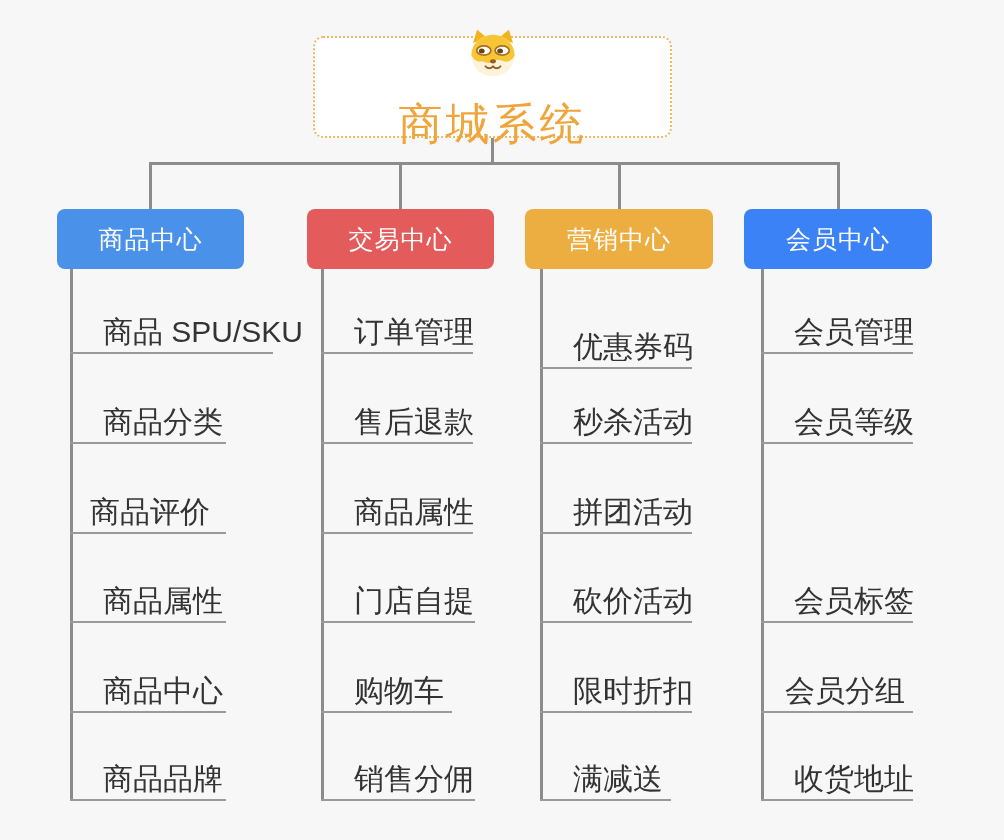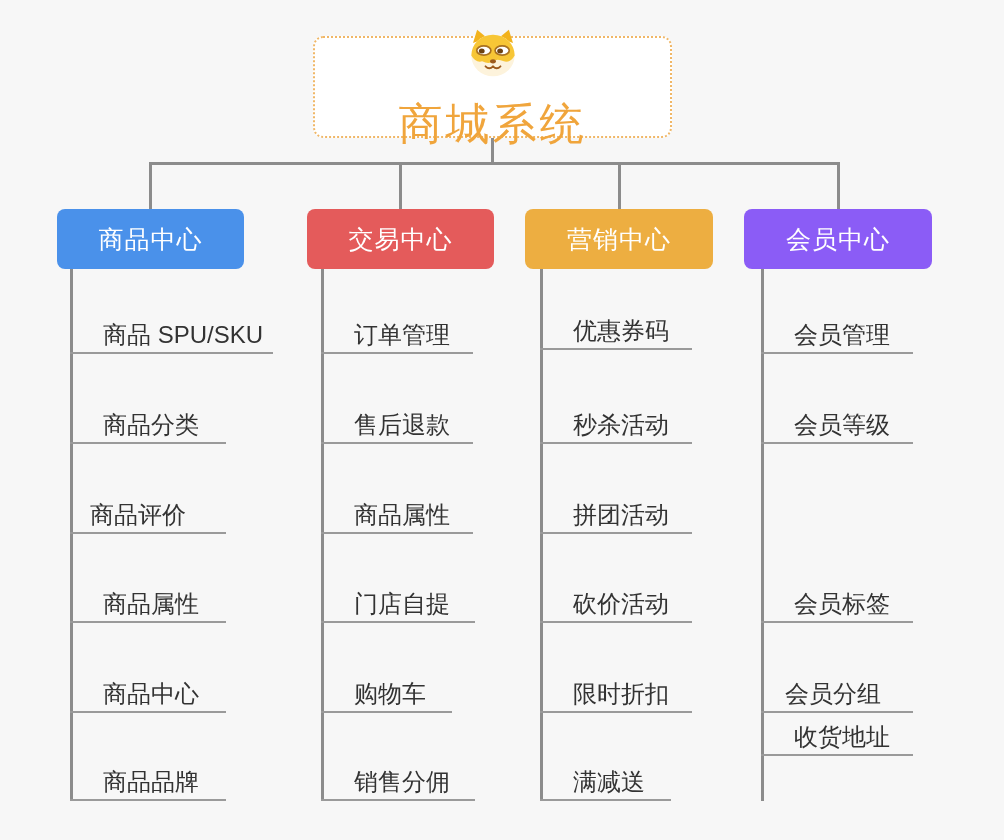--- a/index.html
+++ b/index.html
@@ -11,21 +11,21 @@
   .root{position:absolute;left:313px;top:36px;width:359px;height:102px;box-sizing:border-box;
         background:#ffffff;border:2px dotted #f0b767;border-radius:10px;
         display:flex;align-items:center;justify-content:center;gap:24px;cursor:pointer;flex-direction:column;}
   .root-title{color:#f0a53c;font-size:44px;letter-spacing:3px;line-height:1;white-space:nowrap;}
 
   .branch{position:absolute;top:209px;height:60px;border-radius:8px;color:#ffffff;
           font-size:25px;letter-spacing:1px;display:flex;align-items:center;justify-content:center;
           white-space:nowrap;cursor:pointer;}
 
   .child{position:absolute;height:40px;box-sizing:border-box;border-bottom:2px solid #9a9a9a;
-         color:#333333;font-size:24px;line-height:1;display:flex;align-items:flex-end;
+         color:#333333;font-size:30px;line-height:1;display:flex;align-items:flex-end;
          padding:0 0 5px 33px;white-space:nowrap;cursor:pointer;}
 
   .stem{width:3px;top:269px;height:532px;}
   .drop{width:3px;top:162px;height:47px;}
 </style>
 </head>
 <body>
 
 <div class="canvas">
 
@@ -54,42 +54,42 @@
         <ellipse cx="32" cy="40" rx="3.5" ry="2.5" fill="#9c5a1e"></ellipse>
         <path d="M23,46 q4.5,4.5 9,0 q4.5,4.5 9,0" stroke="#9c5a1e" stroke-width="2.2" fill="none" stroke-linecap="round"></path>
       </svg>
     </span>
     <span class="root-title">商城系统</span>
   </div>
 
   <div class="branch" style="left: 57px; width: 187px; background: rgb(74, 145, 234);">商品中心</div>
   <div class="branch" style="left: 525px; width: 188px; background: rgb(237, 174, 65);">营销中心</div>
   <div class="branch" style="left: 307px; width: 187px; background: rgb(228, 91, 91);">交易中心</div>
-  <div class="branch" style="left: 744px; width: 188px; background: #8b5cf6; text-align: center;">会员中心</div>
+  <div class="branch" style="left: 744px; width: 188px; background: #3b82f6; text-align: center;">会员中心</div>
 
   <div class="child" style="left:70px;top:314px;width:203px;">商品 SPU/SKU</div>
   <div class="child" style="left:70px;top:404px;width:156px;">商品分类</div>
   <div class="child" style="left:70px;top:494px;width:156px;padding-left:20px;">商品评价</div>
   <div class="child" style="left:70px;top:583px;width:156px;">商品属性</div>
   <div class="child" style="left:70px;top:673px;width:156px;">商品中心</div>
   <div class="child" style="left:70px;top:761px;width:156px;">商品品牌</div>
 
   <div class="child" style="left:321px;top:314px;width:152px;">订单管理</div>
   <div class="child" style="left:321px;top:404px;width:152px;">售后退款</div>
   <div class="child" style="left:321px;top:494px;width:152px;">商品属性</div>
   <div class="child" style="left:321px;top:583px;width:154px;">门店自提</div>
   <div class="child" style="left:321px;top:673px;width:131px;">购物车</div>
   <div class="child" style="left:321px;top:761px;width:154px;text-align:right;">销售分佣</div>
 
-  <div class="child" style="left:540px;top:310px;width:152px;">优惠券码</div>
+  <div class="child" style="left:540px;top:329px;width:152px;">优惠券码</div>
   <div class="child" style="left:540px;top:404px;width:152px;">秒杀活动</div>
   <div class="child" style="left:540px;top:494px;width:152px;">拼团活动</div>
   <div class="child" style="left:540px;top:583px;width:152px;">砍价活动</div>
   <div class="child" style="left:540px;top:673px;width:152px;">限时折扣</div>
   <div class="child" style="left:540px;top:761px;width:131px;">满减送</div>
 
   <div class="child" style="left:761px;top:314px;width:152px;">会员管理</div>
   <div class="child" style="left:761px;top:404px;width:152px;">会员等级</div>
   <div class="child" style="left:761px;top:583px;width:152px;">会员标签</div>
   <div class="child" style="left:761px;top:673px;width:152px;padding-left:24px;">会员分组</div>
-  <div class="child" style="left:761px;top:716px;width:152px;">收货地址</div>
+  <div class="child" style="left:761px;top:761px;width:152px;">收货地址</div>
 
 </div>
 
 </body></html>

